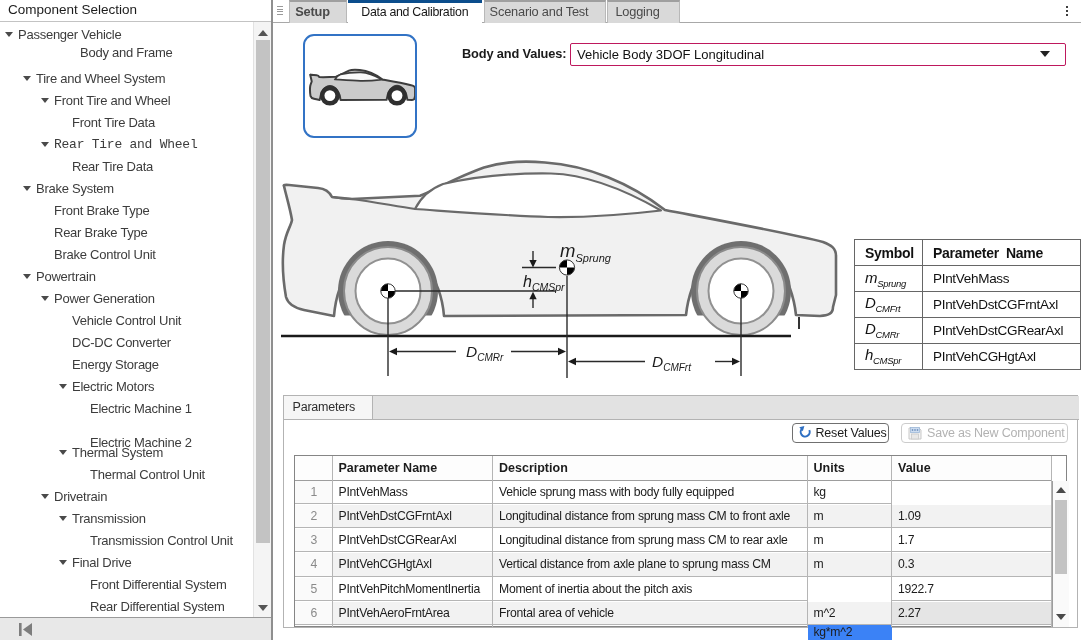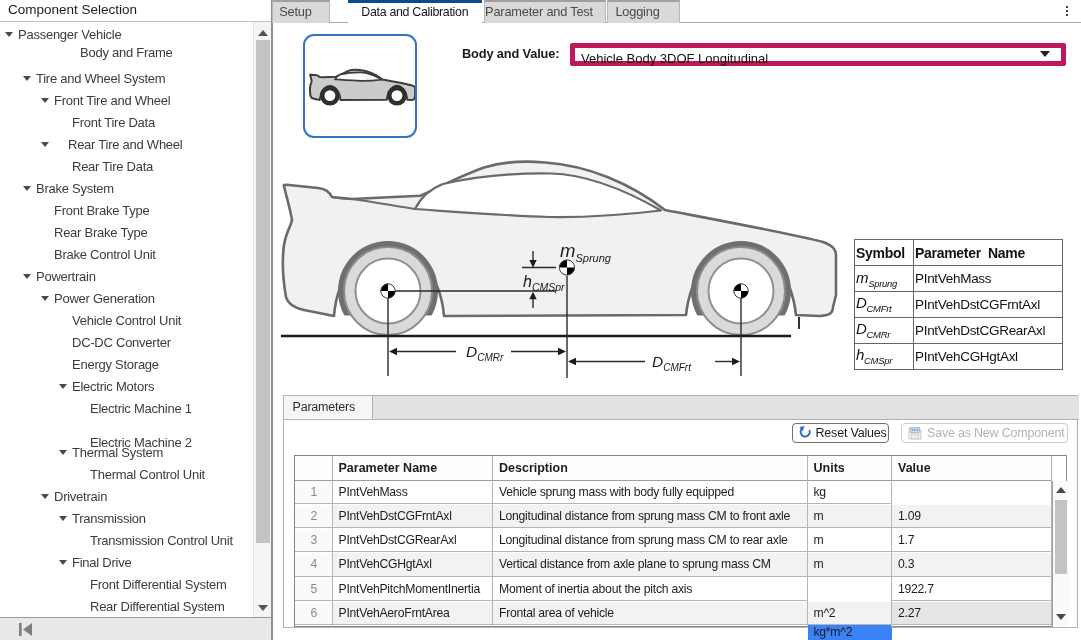--- a/index.html
+++ b/index.html
@@ -38,28 +38,28 @@
   #grip{position:absolute;left:277px;top:6px;width:6px;height:9px;
     background:repeating-linear-gradient(#999 0 1px,transparent 1px 2.6px);}
   #dots3{position:absolute;left:1065.5px;top:5.5px;width:2.5px;height:11px;
     background:repeating-linear-gradient(#3d3d3d 0 2px,transparent 2px 4px);}
   
   #iconbox{position:absolute;left:303px;top:34px;width:110px;height:100px;
       border:2.4px solid #3273c5;border-radius:11px;background:#fff;}
   
   #bflabel{position:absolute;left:462px;top:46px;font-size:12.8px;letter-spacing:-0.15px;font-weight:bold;color:#1a1a1a;}
   #dropdown{position:absolute;left:570px;top:43px;width:496px;height:22.5px;background:#fff;
-      border:5px solid #be185d;border-radius:2px;font-size:13px;color:#111;
+      border:1px solid #be185d;border-radius:2px;font-size:13px;color:#111;
       line-height:21px;padding-left:6px;box-sizing:border-box;}
   #ddarrow{position:absolute;left:1040px;top:51px;width:0;height:0;
       border-left:5px solid transparent;border-right:5px solid transparent;border-top:6px solid #222;}
   
   #symtab{position:absolute;left:854px;top:239px;border-collapse:collapse;
       font-size:13.5px;letter-spacing:-0.3px;color:#111;}
-  #symtab td{border:1.4px solid #666;padding:0 0 0 1px;height:24.9px;vertical-align:middle;margin-top:48px;}
+  #symtab td{border:1.4px solid #666;padding:0 0 0 10px;height:24.9px;vertical-align:middle;margin-top:48px;}
   #symtab .c1{width:57px;}
   #symtab .c2{width:147px;}
   #symtab .hd{font-weight:bold;font-size:14px;height:25px;}
   #symtab i{font-size:15px;}
   #symtab sub{font-size:9.5px;font-style:italic;}
   
   #ppanel{position:absolute;left:283px;top:395px;width:794.5px;height:232.5px;
       border:1px solid #b3b3b3;background:#fff;box-sizing:border-box;}
   #pstrip{position:absolute;left:0;top:0;width:794.5px;height:23px;background:#e2e2e2;
       border-bottom:1px solid #b3b3b3;}
@@ -95,21 +95,21 @@
     <div id="tree">
         <i class="ar" style="left:5px;top:32px;"></i>
         <div class="ti" style="left:18px;top:24px;">Passenger Vehicle</div>
         <div class="ti" style="left:36px;top:42px;margin-left:44px;">Body and Frame</div>
         <i class="ar" style="left:23px;top:76px;"></i>
         <div class="ti" style="left:36px;top:68px;">Tire and Wheel System</div>
         <i class="ar" style="left:41px;top:98px;"></i>
         <div class="ti" style="left:54px;top:90px;">Front Tire and Wheel</div>
         <div class="ti" style="left:72px;top:112px;">Front Tire Data</div>
         <i class="ar" style="left:41px;top:142px;"></i>
-        <div class="ti" style="left:68px;top:134px;">Rear Tire and Wheel</div>
+        <div class="ti" style="left:54px;top:134px;font-family:Liberation Mono, monospace;">Rear Tire and Wheel</div>
         <div class="ti" style="left:72px;top:156px;">Rear Tire Data</div>
         <i class="ar" style="left:23px;top:186px;"></i>
         <div class="ti" style="left:36px;top:178px;">Brake System</div>
         <div class="ti" style="left:54px;top:200px;">Front Brake Type</div>
         <div class="ti" style="left:54px;top:222px;">Rear Brake Type</div>
         <div class="ti" style="left:54px;top:244px;">Brake Control Unit</div>
         <i class="ar" style="left:23px;top:274px;"></i>
         <div class="ti" style="left:36px;top:266px;">Powertrain</div>
         <i class="ar" style="left:41px;top:296px;"></i>
         <div class="ti" style="left:54px;top:288px;">Power Generation</div>
@@ -142,23 +142,23 @@
   <div id="sbar">
     <svg width="30" height="18" style="position:absolute;left:16px;top:2.5px;">
       <rect x="3" y="2" width="2.6" height="13" fill="#7d7d7d"></rect>
       <path d="M16,2 L16,15 L7,8.5 Z" fill="#7d7d7d"></path>
     </svg>
   </div>
   <div id="vdiv"></div>
 
   <div id="tabline"></div>
   <div id="grip"></div>
-  <div class="tab" style="left:272px;width:58px;">Setup</div>
+  <div class="tab" style="left:289px;width:58px;font-weight:bold;">Setup</div>
   <div id="tab-active">Data and Calibration</div>
-  <div class="tab" style="left:483.5px;width:122px;">Parameter and Test</div>
+  <div class="tab" style="left:483.5px;width:122px;">Scenario and Test</div>
   <div class="tab" style="left:606.5px;width:73px;">Logging</div>
   <div id="dots3"></div>
 
   <div id="iconbox">
     <svg width="110" height="100" viewBox="0 0 110 100" style="position:absolute;left:0;top:0;">
       <g transform="translate(3.48,31.87) scale(0.19,0.1935)">
         <path d="M 9,36
          C 11,45 15,58 17,70 C 16,76 11,82 9,95 C 7,110 8,130 11,147
          C 13,154 20,158 29,160 L 59,166
          C 62,128 85,94 113,94 C 141,94 166,128 169,166
@@ -171,21 +171,21 @@
          C 190,25 160,40 145,45.7 L 77,49 L 57,47
          C 54,41 49,38.5 43,38 L 14,35 C 10,34.7 8,35 9,36 Z" fill="#cbcbcb" stroke="#3d3d3d" stroke-width="10.5" stroke-linejoin="round"></path>
         <path d="M 140,59 C 146,47 155,39 168,34 C 205,25.5 245,23 276,23.5
              C 312,24.5 352,41 386,60.5 C 340,66 300,67.5 273,67 C 235,66 170,61 140,59 Z" fill="#fafafa" stroke="#3d3d3d" stroke-width="9"></path>
       </g>
       <circle cx="24.9" cy="59.6" r="7.7" fill="#fff" stroke="#2f2f2f" stroke-width="4.5"></circle>
       <circle cx="92" cy="59.6" r="7.7" fill="#fff" stroke="#2f2f2f" stroke-width="4.5"></circle>
     </svg>
   </div>
 
-  <div id="bflabel">Body and Value:</div>
+  <div id="bflabel">Body and Values:</div>
   <div id="dropdown">Vehicle Body 3DOF Longitudinal</div>
   <i id="ddarrow"></i>
 
   <div id="diagram" class="abs" style="left:275px;top:150px;width:570px;height:240px;">
   <svg width="570" height="240" viewBox="0 0 570 240">
     <defs>
       <clipPath id="cpr">
             <rect x="0" y="0" width="570" height="165.5"></rect>
           </clipPath>
     </defs>

